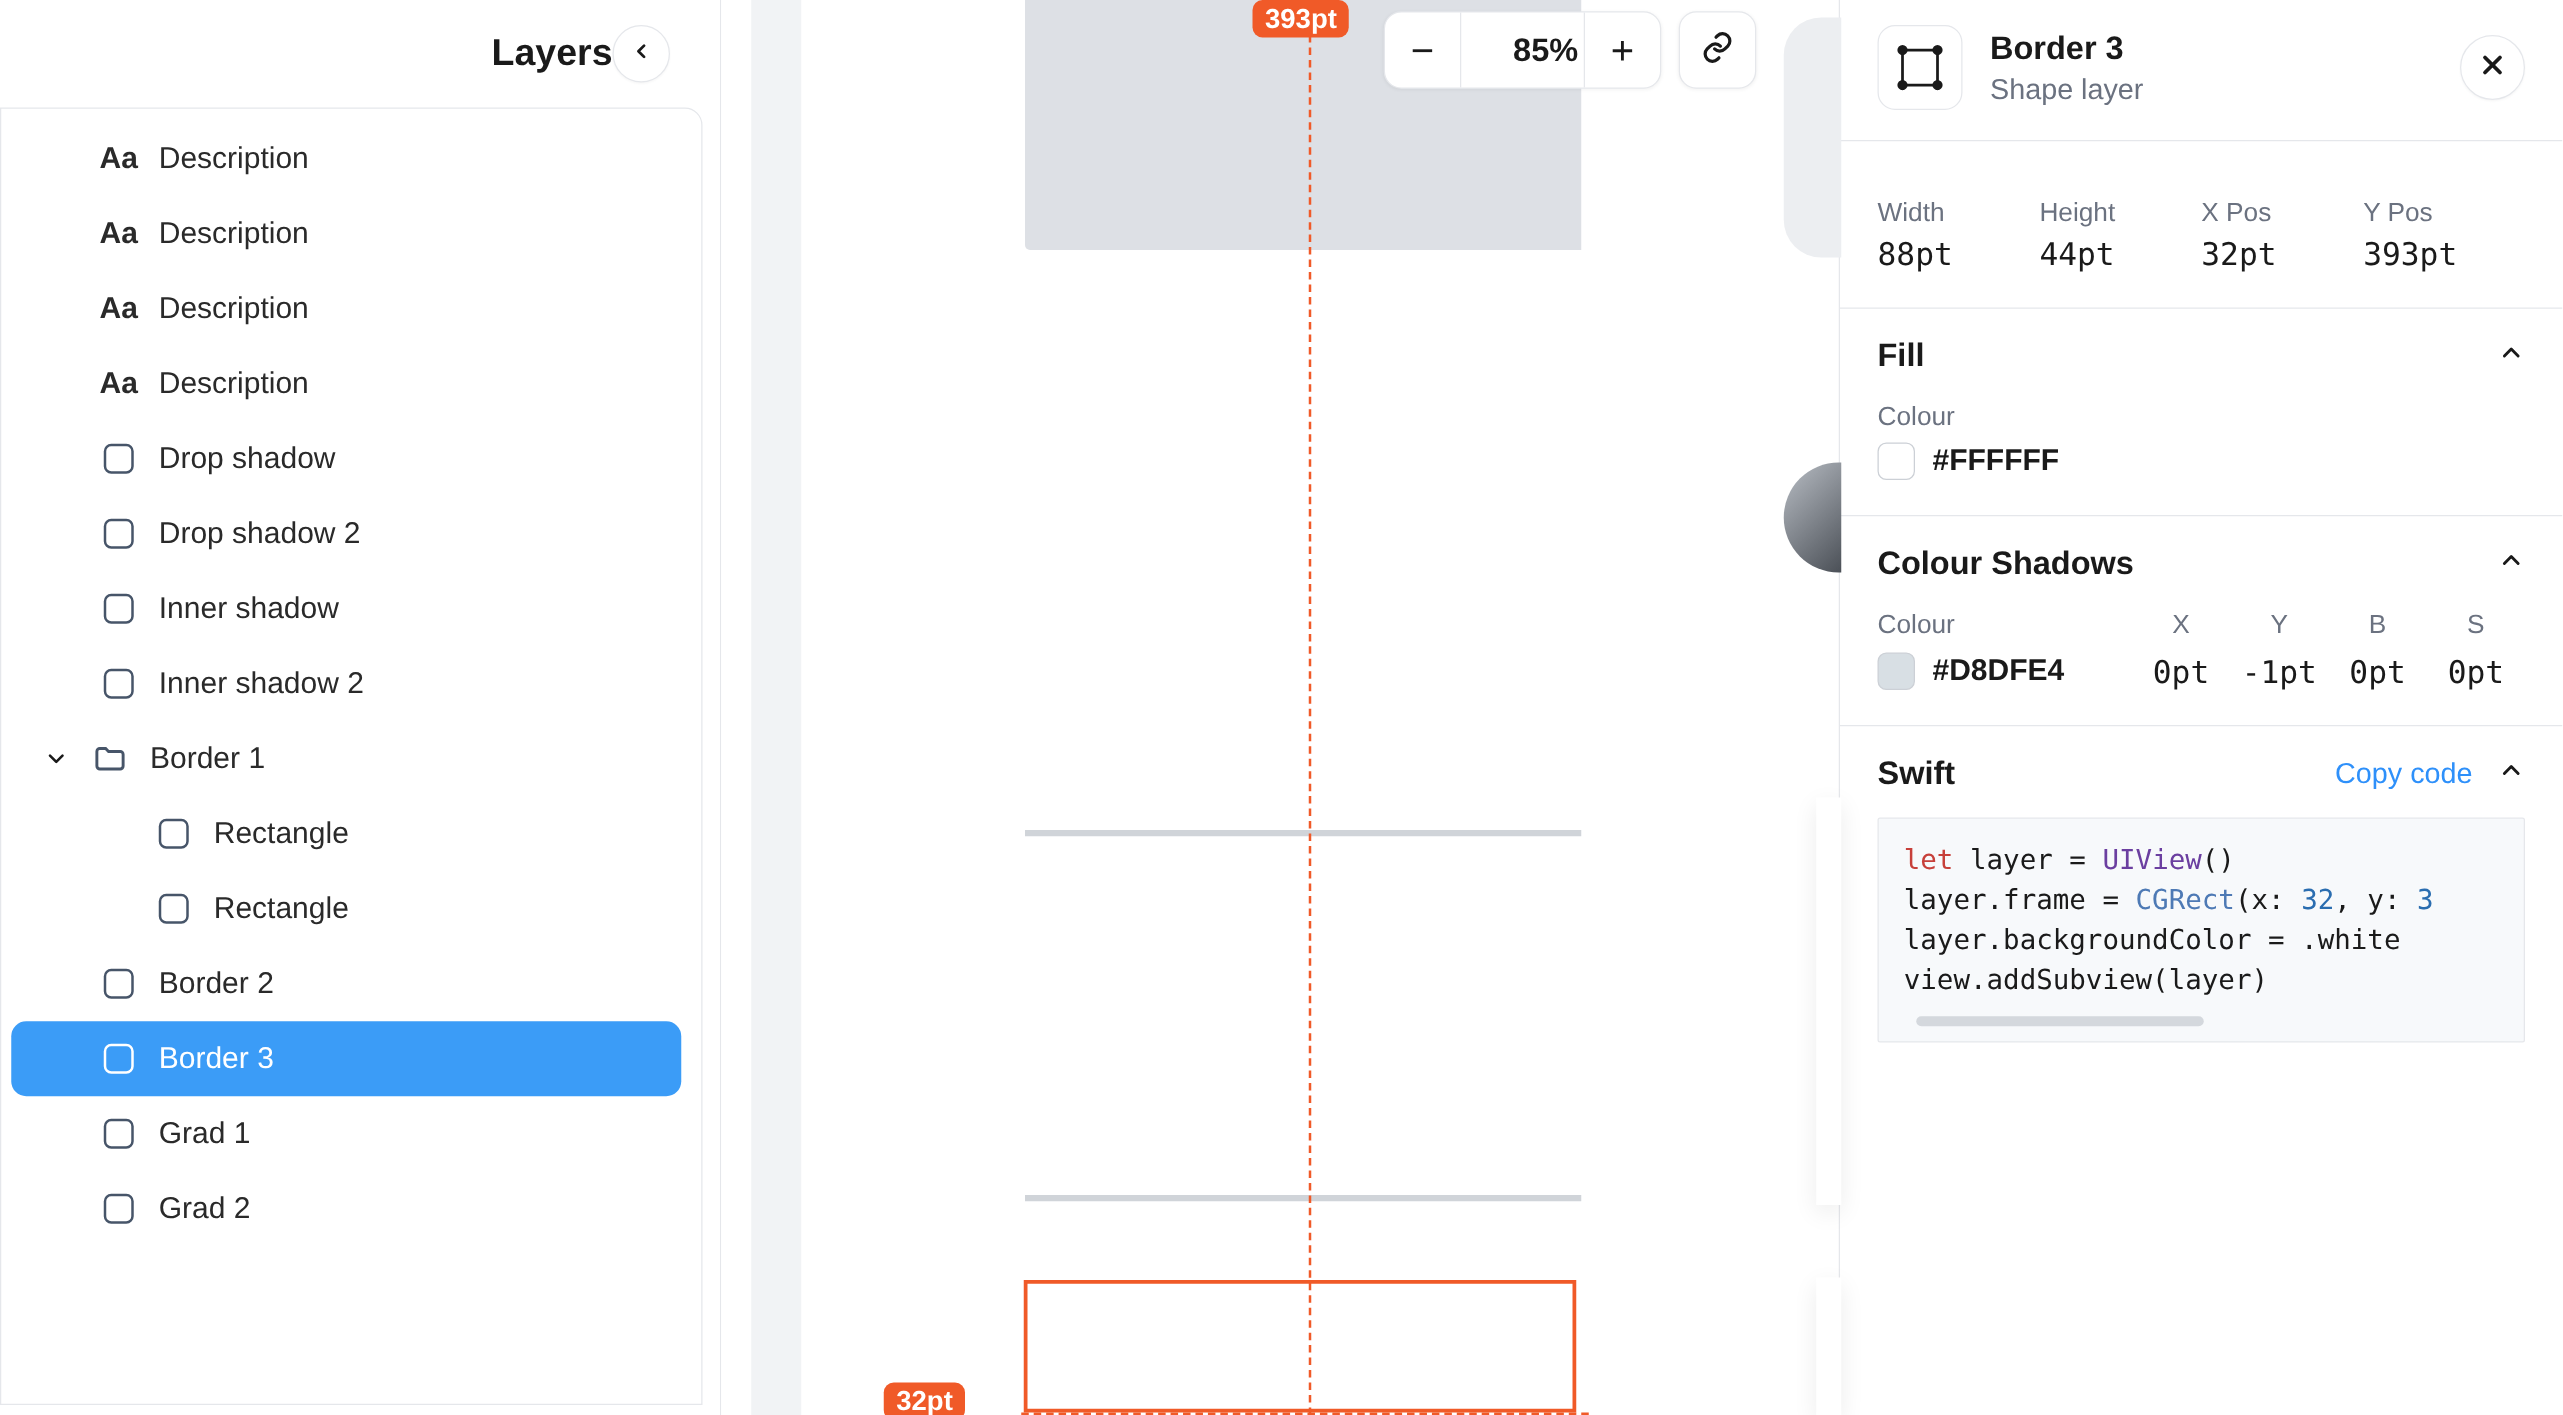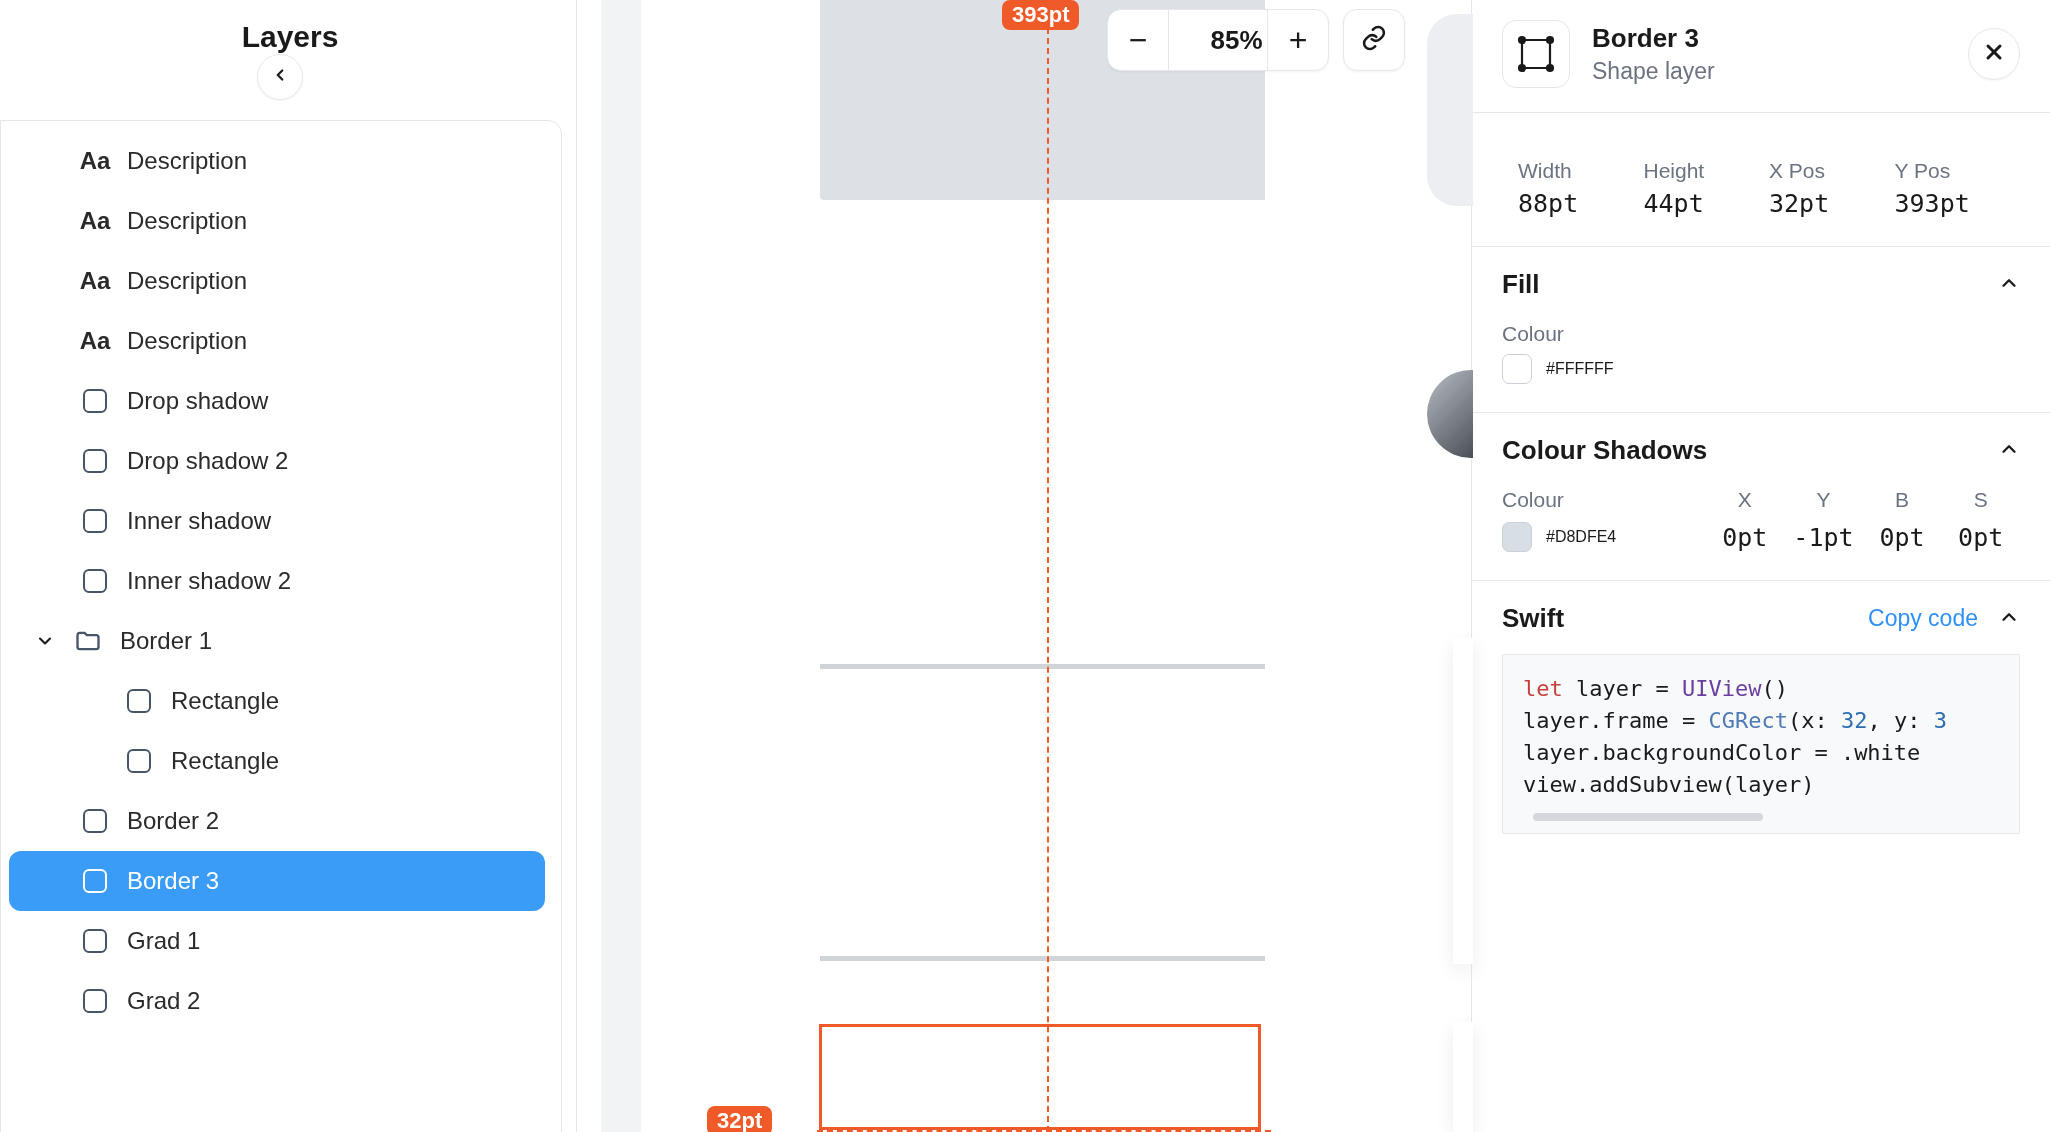--- a/index.html
+++ b/index.html
@@ -29,23 +29,22 @@
   .sidebar-left {
     width: 577px;
     flex-shrink: 0;
     border-right: 1px solid var(--border-color);
     background: #fff;
     position: relative;
   }
   .sidebar-left-header {
     display: flex;
     align-items: center;
-    justify-content: space-between;
+    justify-content: flex-end;
     padding: 20px 20px 20px 24px;
-    flex-direction: column;
   }
   .sidebar-left-title {
     font-size: 30px;
     font-weight: 700;
   }
   .collapse-btn {
     width: 46px; height: 46px;
     border-radius: 50%;
     border: 1px solid var(--border-color);
     background: #fff;
@@ -234,35 +233,34 @@
   .pr-section-head {
     display:flex; align-items:center; justify-content:space-between;
   }
   .pr-section-title { font-size: 26px; font-weight: 700; }
   .pr-section-head svg { width: 22px; height: 22px; }
   .props-grid {
     display: grid;
     grid-template-columns: repeat(4, 1fr);
     margin-top: 24px;
     gap: 6px 0;
-    margin-left: 16px;
   }
   .prop-label { font-size: 21px; color: var(--text-secondary); }
   .prop-val { font-size: 25px; font-weight: 500; font-family: ui-monospace, Menlo, monospace; }
   .color-row {
     display:flex; align-items:center; gap: 14px;
     margin-top: 8px;
   }
   .sub-label { font-size: 21px; color: var(--text-secondary); margin-top: 22px; }
   .swatch {
     width: 30px; height: 30px;
     border-radius: 7px;
     border: 1px solid #ccd0d6;
   }
-  .color-text { font-size: 16px; font-weight: 400; }
+  .color-text { font-size: 24px; font-weight: 700; }
   .shadow-grid {
     display:grid;
     grid-template-columns: 2.2fr 0.85fr 0.85fr 0.85fr 0.85fr;
     margin-top: 22px;
     row-gap: 10px;
     align-items:center;
   }
   .pr-code {
     margin-top: 20px;
     border: 1px solid var(--border-color);

